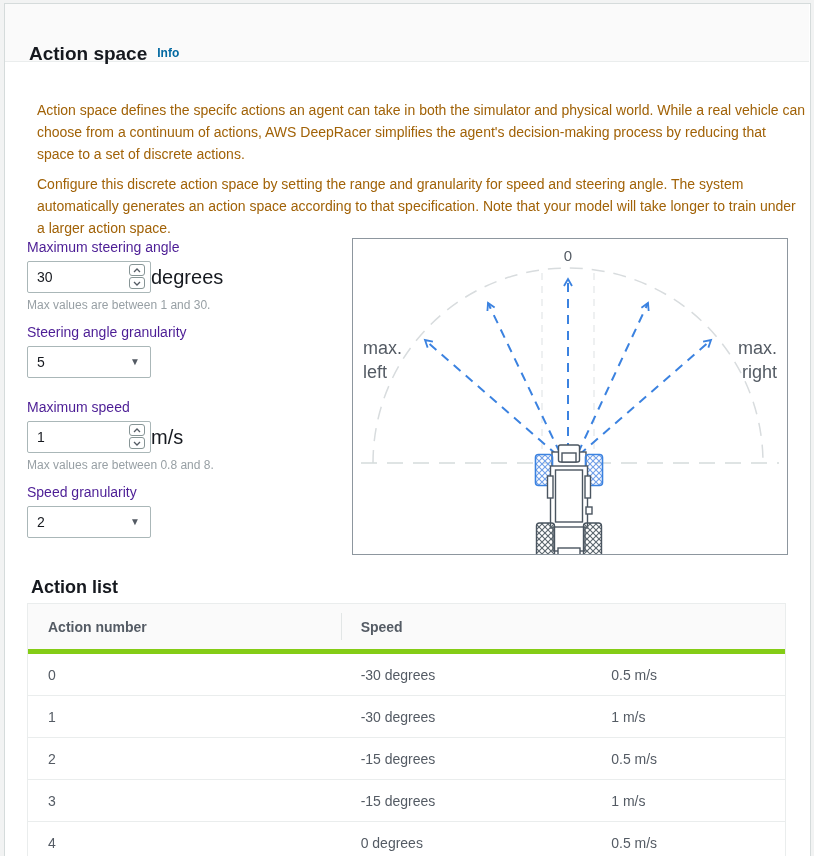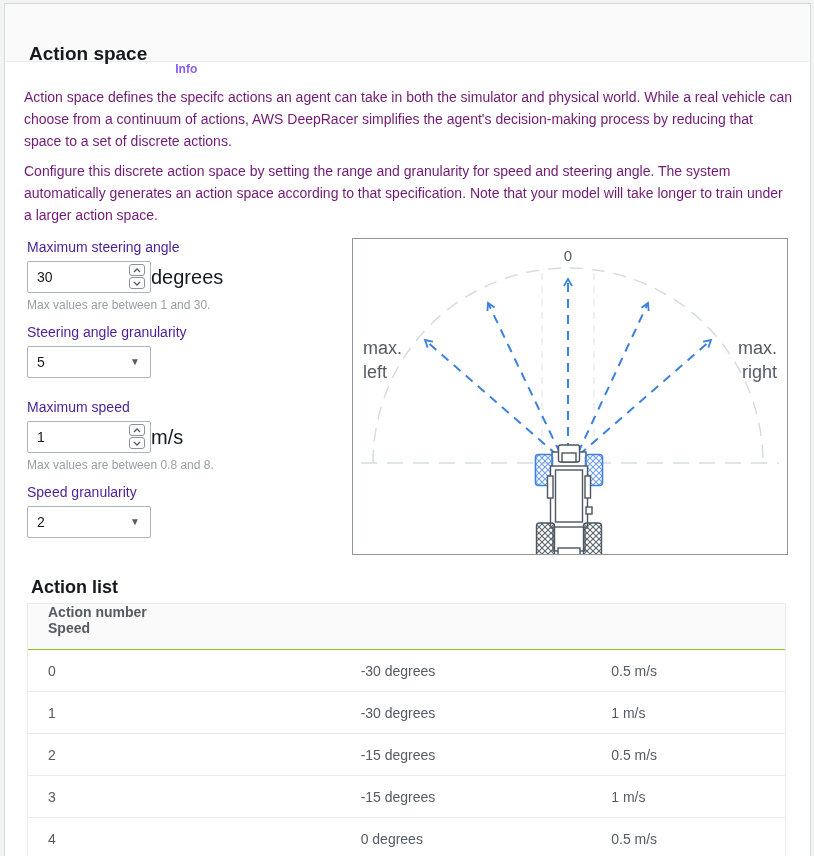--- a/index.html
+++ b/index.html
@@ -4,24 +4,24 @@
 <style>
   html,body{margin:0;padding:0;}
   body{
     width:814px;height:856px;position:relative;overflow:hidden;
     background:#f2f3f3;
     font-family:"Liberation Sans", sans-serif;
     -webkit-font-smoothing:antialiased;
   }
   .card{position:absolute;left:4px;top:3px;width:805px;height:853px;background:#ffffff;border:1px solid #d5dbdb;border-bottom:none;}
   .card-header{position:absolute;left:5px;top:4px;width:804px;height:58px;background:#fafafa;border-bottom:1px solid #eaeded;display:flex;align-items:baseline;padding-left:24px;box-sizing:border-box;}
-  .card-header-inner{display:flex;align-items:flex-end;gap:28px;margin-top:27px;}
+  .card-header-inner{display:flex;align-items:center;gap:10px;margin-top:27px;}
   .panel-title{font-size:19px;font-weight:bold;color:#16191f;line-height:1;}
-  .info-link{font-size:12px;font-weight:bold;color:#8b5cf6;text-decoration:none;line-height:1;cursor:pointer;}
-  .para{position:absolute;left:21px;width:770px;font-size:14px;line-height:22px;color:#701a75;margin:3px;}
+  .info-link{font-size:12px;font-weight:bold;color:#0369a1;text-decoration:none;line-height:1;cursor:pointer;}
+  .para{position:absolute;left:21px;width:770px;font-size:14px;line-height:22px;color:#a16207;margin:16px;}
   .p1{top:83px;}
   .p2{top:157px;}
 
   .field-label{position:absolute;left:27px;font-size:14px;color:#4c1d95;line-height:16px;}
   .field-row{position:absolute;left:27px;display:flex;align-items:center;}
   .num-input-wrap{position:relative;width:124px;height:32px;}
   .num-input{width:124px;height:32px;box-sizing:border-box;border:1px solid #aab7b8;border-radius:2px;background:#fff;font-family:"Liberation Sans",sans-serif;font-size:14px;color:#16191f;padding:0 38px 0 9px;outline:none;}
   .spin{position:absolute;right:6px;top:3px;display:flex;flex-direction:column;gap:1px;}
   .spin-btn{width:16px;height:12px;border:1px solid #879596;border-radius:3px;background:#fff;padding:0;display:flex;align-items:center;justify-content:center;cursor:pointer;}
   .spin-btn svg{display:block;}
@@ -29,21 +29,21 @@
   .helper{position:absolute;left:27px;font-size:12px;color:#98a0a5;}
   .select{position:absolute;left:27px;width:124px;height:32px;box-sizing:border-box;border:1px solid #aab7b8;border-radius:2px;background:#fff;display:flex;align-items:center;justify-content:space-between;padding:0 10px 0 9px;cursor:pointer;}
   .select-value{font-size:14px;color:#16191f;}
   .caret{font-size:10px;color:#545b64;line-height:1;}
 
   .diagram{position:absolute;left:352px;top:238px;width:434px;height:315px;border:1px solid #8d969e;background:#fff;box-sizing:content-box;}
   .diagram svg{display:block;}
 
   .section-title{position:absolute;left:24px;top:570px;font-size:18px;font-weight:bold;color:#16191f;margin:7px;}
   .table-card{position:absolute;left:27px;top:603px;width:759px;border:1px solid #eaeded;background:#fff;box-sizing:border-box;}
-  .thead{display:flex;background:#fafafa;height:45px;border-bottom:1px solid #84cc16;flex-direction:column;}
+  .thead{display:flex;background:#fafafa;height:45px;border-bottom:5px solid #84cc16;}
   .th{display:flex;align-items:center;padding-left:20px;box-sizing:border-box;font-size:14px;font-weight:bold;color:#545b64;position:relative;}
   .th + .th::before{content:"";position:absolute;left:0;top:9px;bottom:9px;width:1px;background:#e2e6e6;}
   .tr{display:flex;height:41px;border-bottom:1px solid #eaeded;background:#fff;}
   .tr:last-child{border-bottom:1px solid #eaeded;}
   .td{display:flex;align-items:center;padding-left:20px;box-sizing:border-box;font-size:14px;color:#545b64;}
   .c1{width:41.3%;}
   .c2{width:33.1%;}
   .c3{width:25.6%;}
 </style>
 </head>

